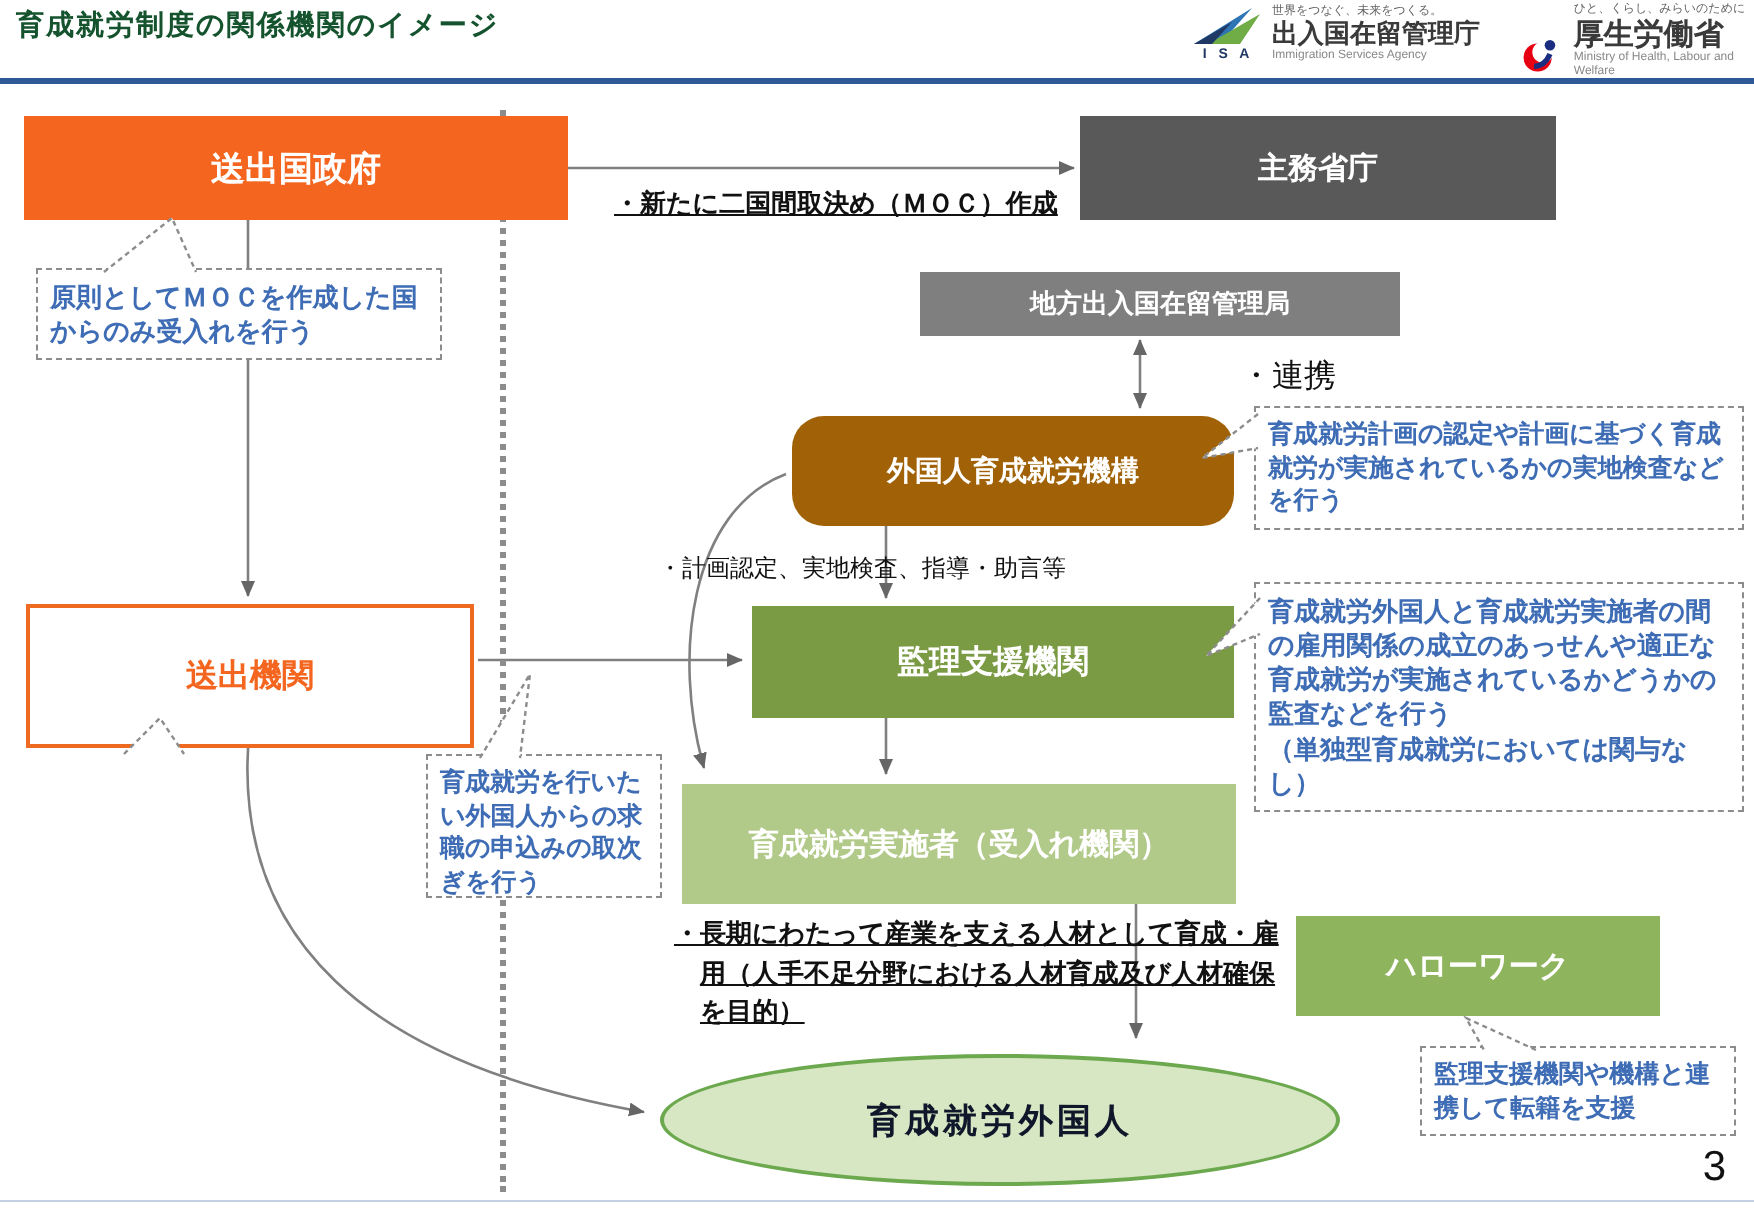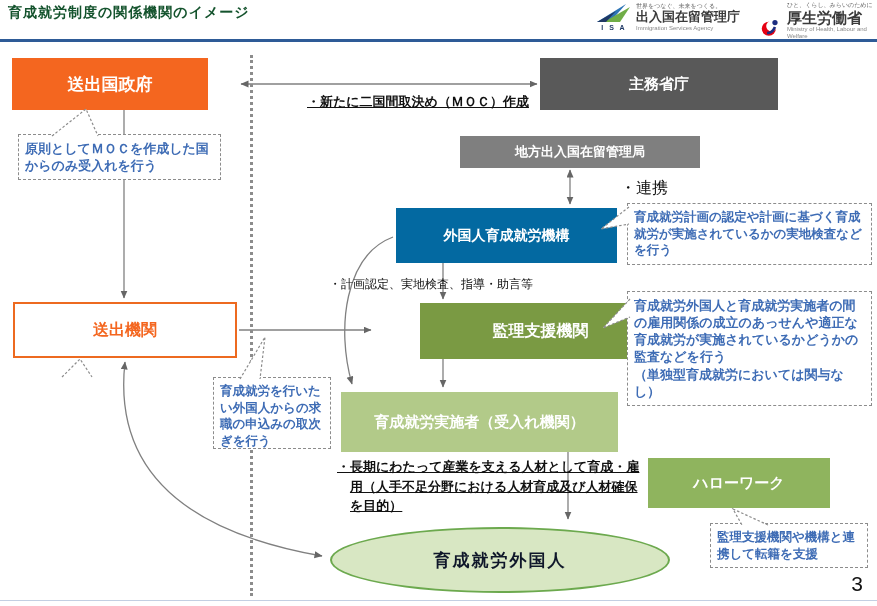--- a/index.html
+++ b/index.html
@@ -20,22 +20,22 @@
   
   svg.overlay{position:absolute;left:0;top:0;z-index:1;pointer-events:none;}
   .divider{position:absolute;left:250px;top:55px;height:541px;width:0;border-left:3px dotted #8C8C8C;z-index:2;}
   .node,.callout,.note{position:absolute;z-index:3;box-sizing:border-box;}
   svg.tails{position:absolute;left:0;top:0;z-index:4;pointer-events:none;}
   
   .node{display:flex;align-items:center;justify-content:center;text-align:center;color:#fff;}
   .n-orange{background:#F4661F;font-size:17px;font-weight:bold;}
   .n-darkgray{background:#595959;font-size:15px;font-weight:600;}
   .n-midgray{background:#7F7F7F;font-size:13px;font-weight:600;}
-  .n-darkgreen{background:#0369a1;font-size:14px;font-weight:600;}
-  .n-midgreen{background:#7A9A43;font-size:16px;font-weight:bold;margin-left:44px;}
+  .n-darkgreen{background:#a16207;font-size:14px;font-weight:600;border-radius:16px;}
+  .n-midgreen{background:#7A9A43;font-size:16px;font-weight:bold;}
   .n-lightgreen{background:#B2CA89;font-size:15px;font-weight:bold;}
   .n-hw{background:#8FB45E;font-size:15px;font-weight:600;}
   .n-outline-orange{background:#fff;border:2px solid #ED6A20;color:#F4661F;font-size:16px;font-weight:bold;}
   .n-ellipse{background:#D8E7C3;border:2px solid #6CA94E;border-radius:50%;color:#0f172a;font-size:17px;font-weight:bold;letter-spacing:2px;}
   
   .callout{background:#fff;border:1.5px dashed #8C8C8C;color:#3E6CB5;font-weight:bold;
            font-size:12.5px;line-height:1.32;padding:5px 6px;white-space:pre-line;}
   
   .note{color:#111;font-size:12.5px;margin-left:40px;}
   .note-u{font-weight:bold;text-decoration:underline;}
@@ -107,21 +107,21 @@
     </svg>
     <div class="logo-col">
       <span class="logo-tag">ひと、くらし、みらいのために</span>
       <span class="logo-name logo-name-lg">厚生労働省</span>
       <span class="logo-en">Ministry of Health, Labour and Welfare</span>
     </div>
   </div>
 
   <div class="divider"></div>
 
-  <div class="node n-orange" style="left:12px;top:58px;width:196px;height:52px;text-align:right;">
+  <div class="node n-orange" style="left:12px;top:58px;width:272px;height:52px;text-align:right;">
     <span>送出国政府</span>
   </div>
 
   <div class="node n-darkgray" style="left:540px;top:58px;width:238px;height:52px;">
     <span>主務省庁</span>
   </div>
 
   <div class="node n-midgray" style="left:460px;top:136px;width:240px;height:32px;">
     <span>地方出入国在留管理局</span>
   </div>
@@ -135,21 +135,21 @@
   </div>
 
   <div class="node n-lightgreen" style="left:341px;top:392px;width:277px;height:60px;">
     <span>育成就労実施者（受入れ機関）</span>
   </div>
 
   <div class="node n-hw" style="left:648px;top:458px;width:182px;height:50px;">
     <span>ハローワーク</span>
   </div>
 
-  <div class="node n-outline-orange" style="left:13px;top:302px;width:224px;height:56px;">
+  <div class="node n-outline-orange" style="left:13px;top:302px;width:224px;height:72px;">
     <span>送出機関</span>
   </div>
 
   <div class="node n-ellipse" style="left:330px;top:527px;width:340px;height:66px;">
     <span>育成就労外国人</span>
   </div>
 
   <div class="callout" style="left:18px;top:134px;width:203px;font-size:13px;">原則としてＭＯＣを作成した国からのみ受入れを行う</div>
 
   <div class="callout" style="left:627px;top:203px;width:245px;">育成就労計画の認定や計画に基づく育成就労が実施されているかの実地検査などを行う</div>

